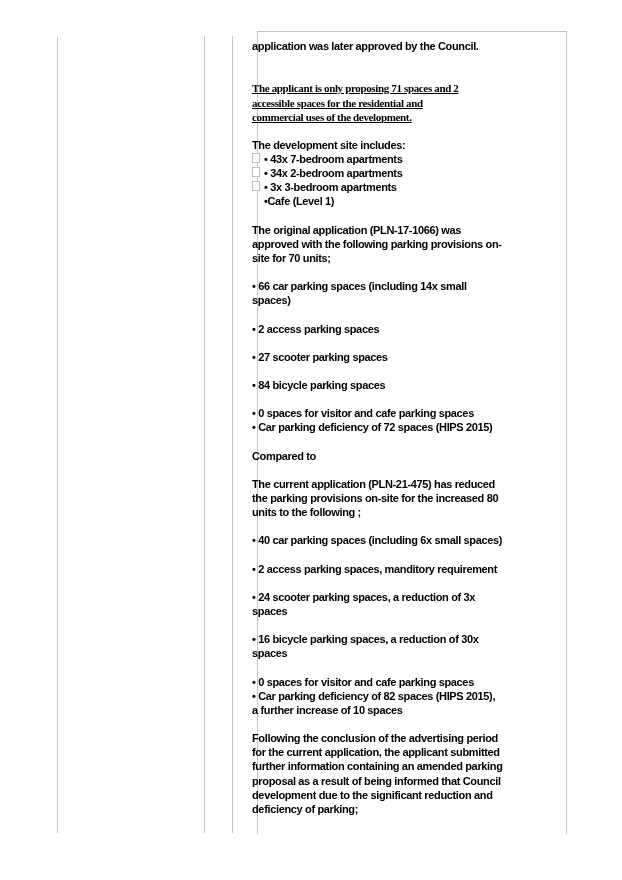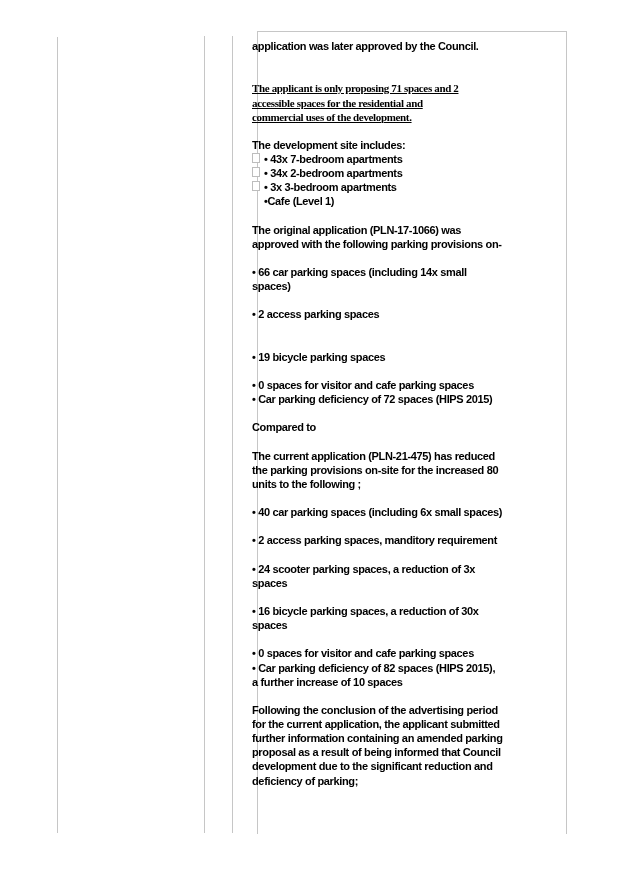--- a/index.html
+++ b/index.html
@@ -39,28 +39,30 @@
     <div class="line"><span class="u">commercial uses of the development.</span></div>
     <div class="line"><span>&nbsp;</span></div>
     <div class="line"><span>The development site includes:</span></div>
     <div class="line"><span class="checkbox-glyph"></span><span>• 43x 7-bedroom apartments</span></div>
     <div class="line"><span class="checkbox-glyph"></span><span>• 34x 2-bedroom apartments</span></div>
     <div class="line"><span class="checkbox-glyph"></span><span>• 3x 3-bedroom apartments</span></div>
     <div class="line" style="padding-left: 12px;"><span>•Cafe (Level 1)</span></div>
     <div class="line"><span>&nbsp;</span></div>
     <div class="line"><span>The original application (PLN-17-1066) was</span></div>
     <div class="line"><span>approved with the following parking provisions on-</span></div>
+    <div class="line"><span>site for 70 units;</span></div>
     <div class="line"><span>&nbsp;</span></div>
     <div class="line"><span>• 66 car parking spaces (including 14x small</span></div>
     <div class="line"><span>spaces)</span></div>
     <div class="line"><span>&nbsp;</span></div>
     <div class="line"><span>• 2 access parking spaces</span></div>
     <div class="line"><span>&nbsp;</span></div>
+    <div class="line"><span>• 27 scooter parking spaces</span></div>
     <div class="line"><span>&nbsp;</span></div>
-    <div class="line"><span>• 19 bicycle parking spaces</span></div>
+    <div class="line"><span>• 84 bicycle parking spaces</span></div>
     <div class="line"><span>&nbsp;</span></div>
     <div class="line"><span>• 0 spaces for visitor and cafe parking spaces</span></div>
     <div class="line"><span>• Car parking deficiency of 72 spaces (HIPS 2015)</span></div>
     <div class="line"><span>&nbsp;</span></div>
     <div class="line"><span>Compared to</span></div>
     <div class="line"><span>&nbsp;</span></div>
     <div class="line"><span>The current application (PLN-21-475) has reduced</span></div>
     <div class="line"><span>the parking provisions on-site for the increased 80</span></div>
     <div class="line"><span>units to the following ;</span></div>
     <div class="line"><span>&nbsp;</span></div>

